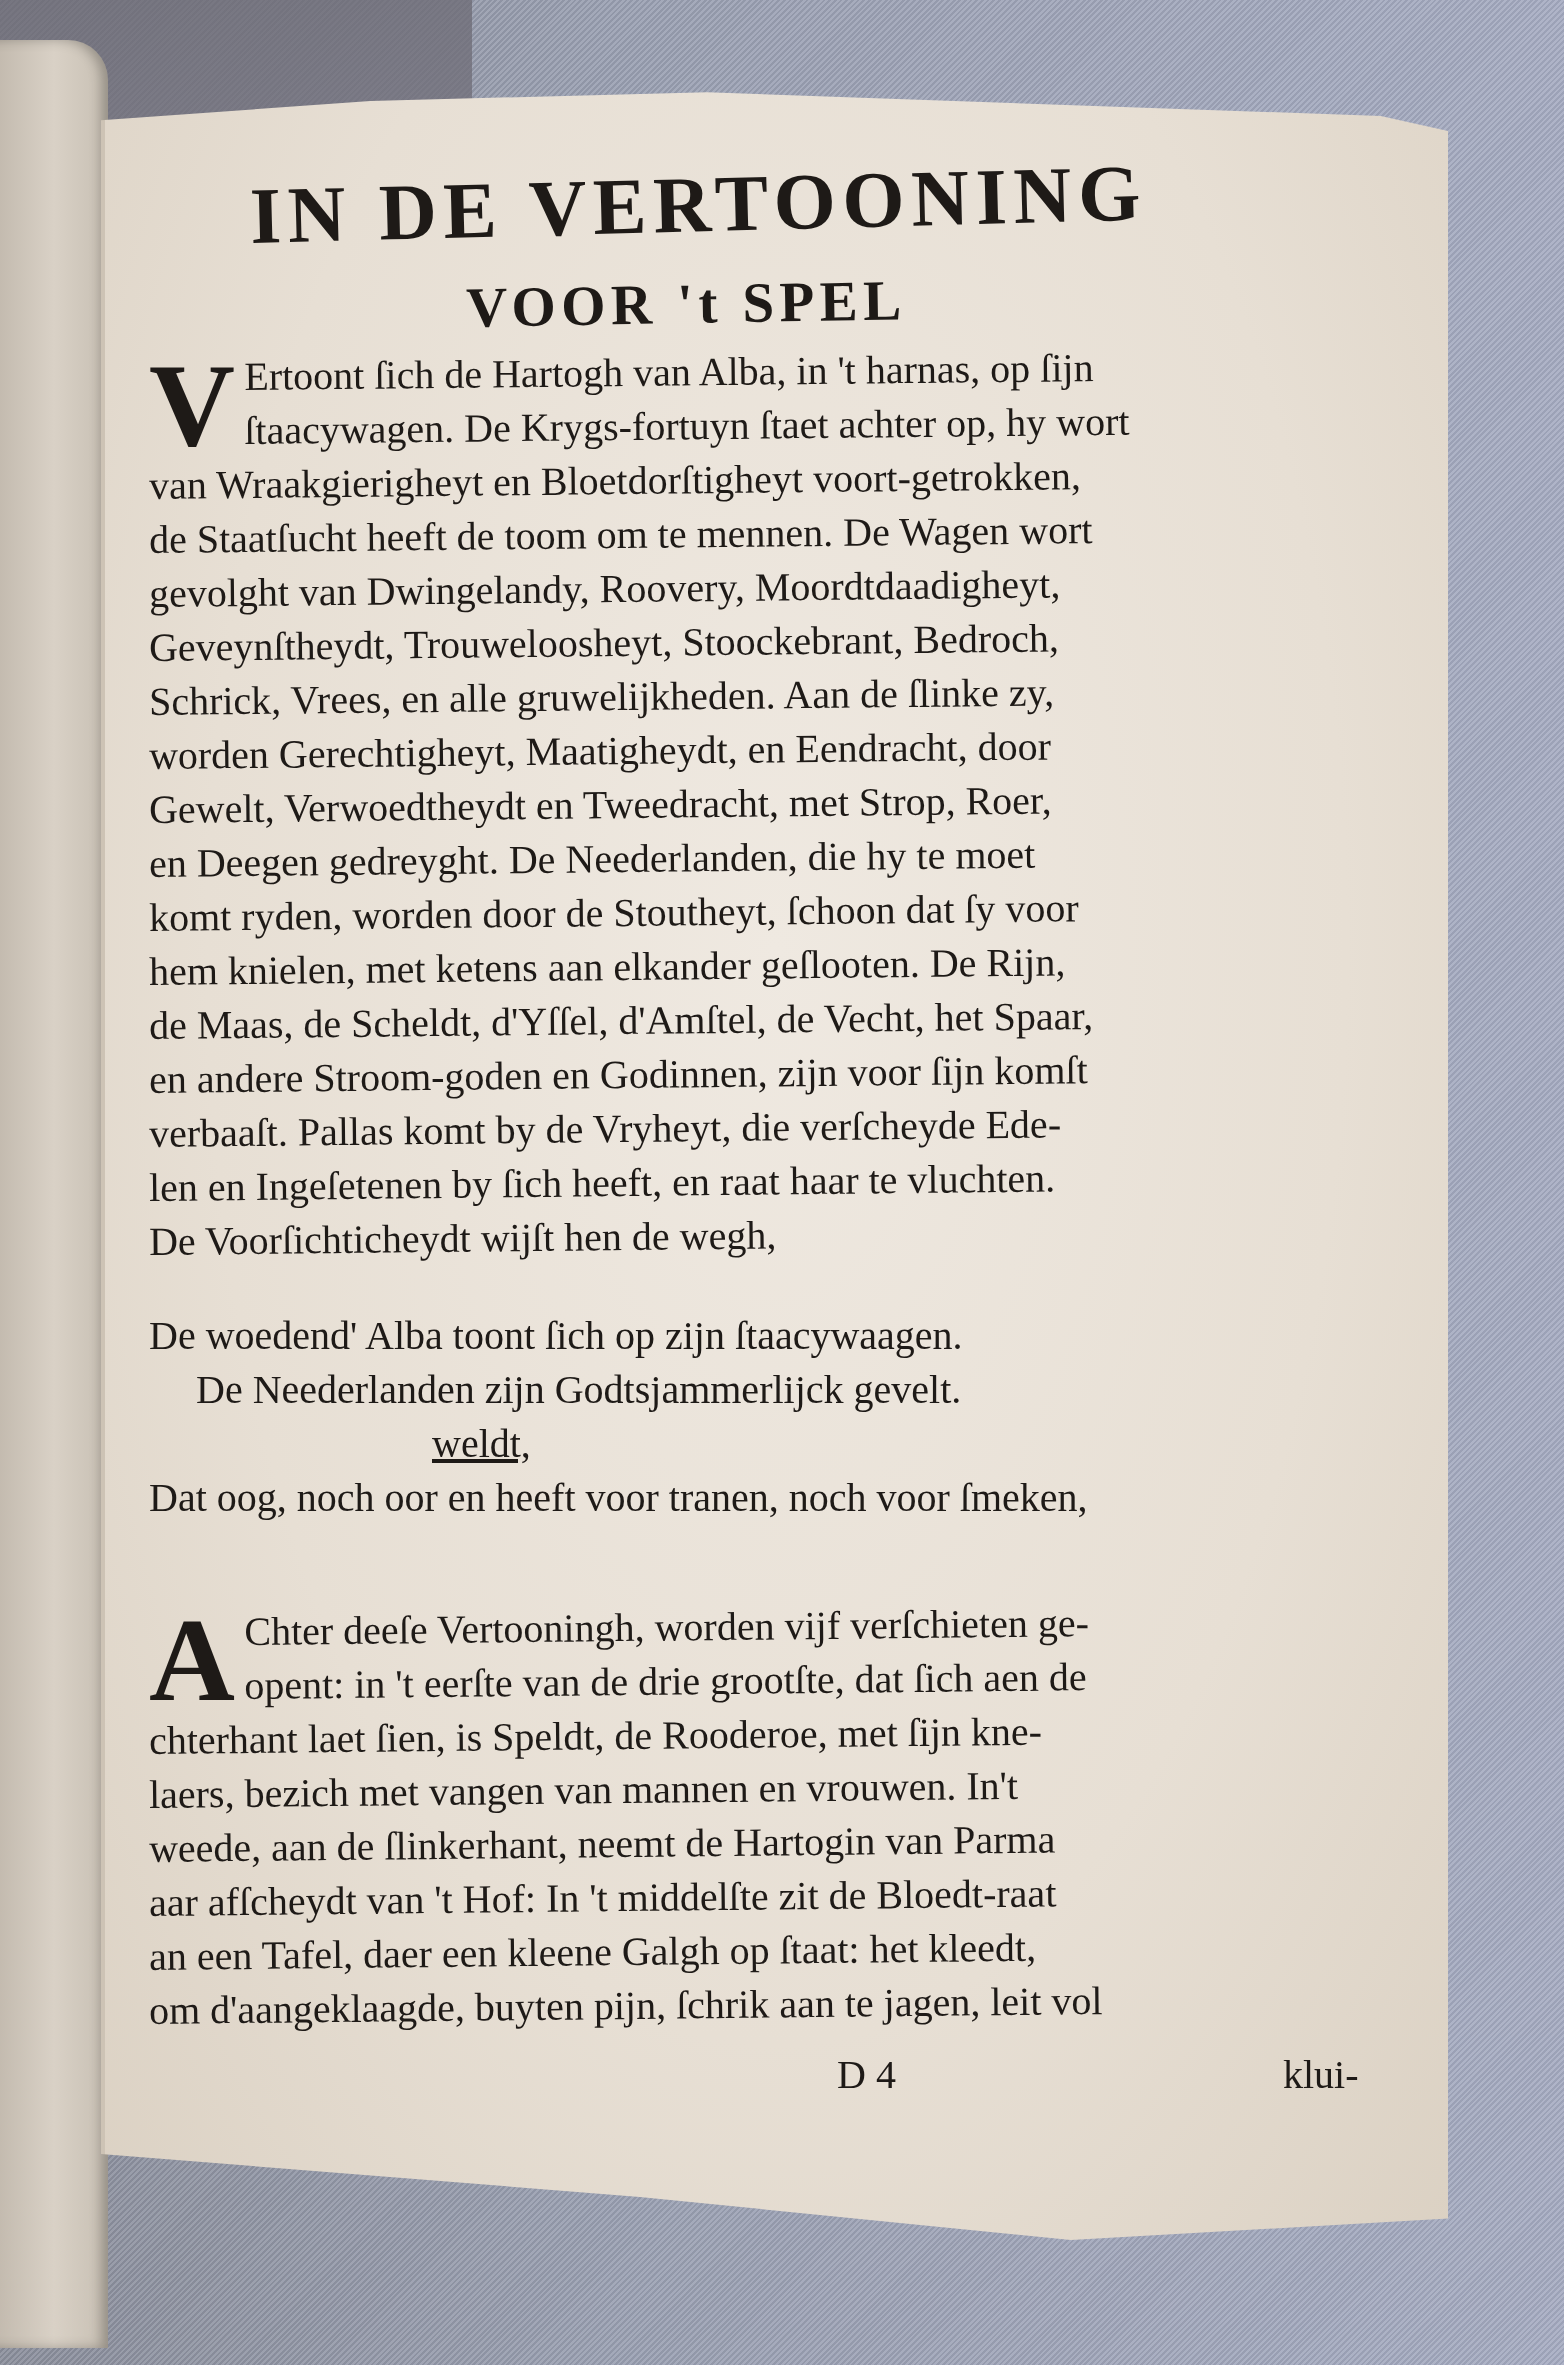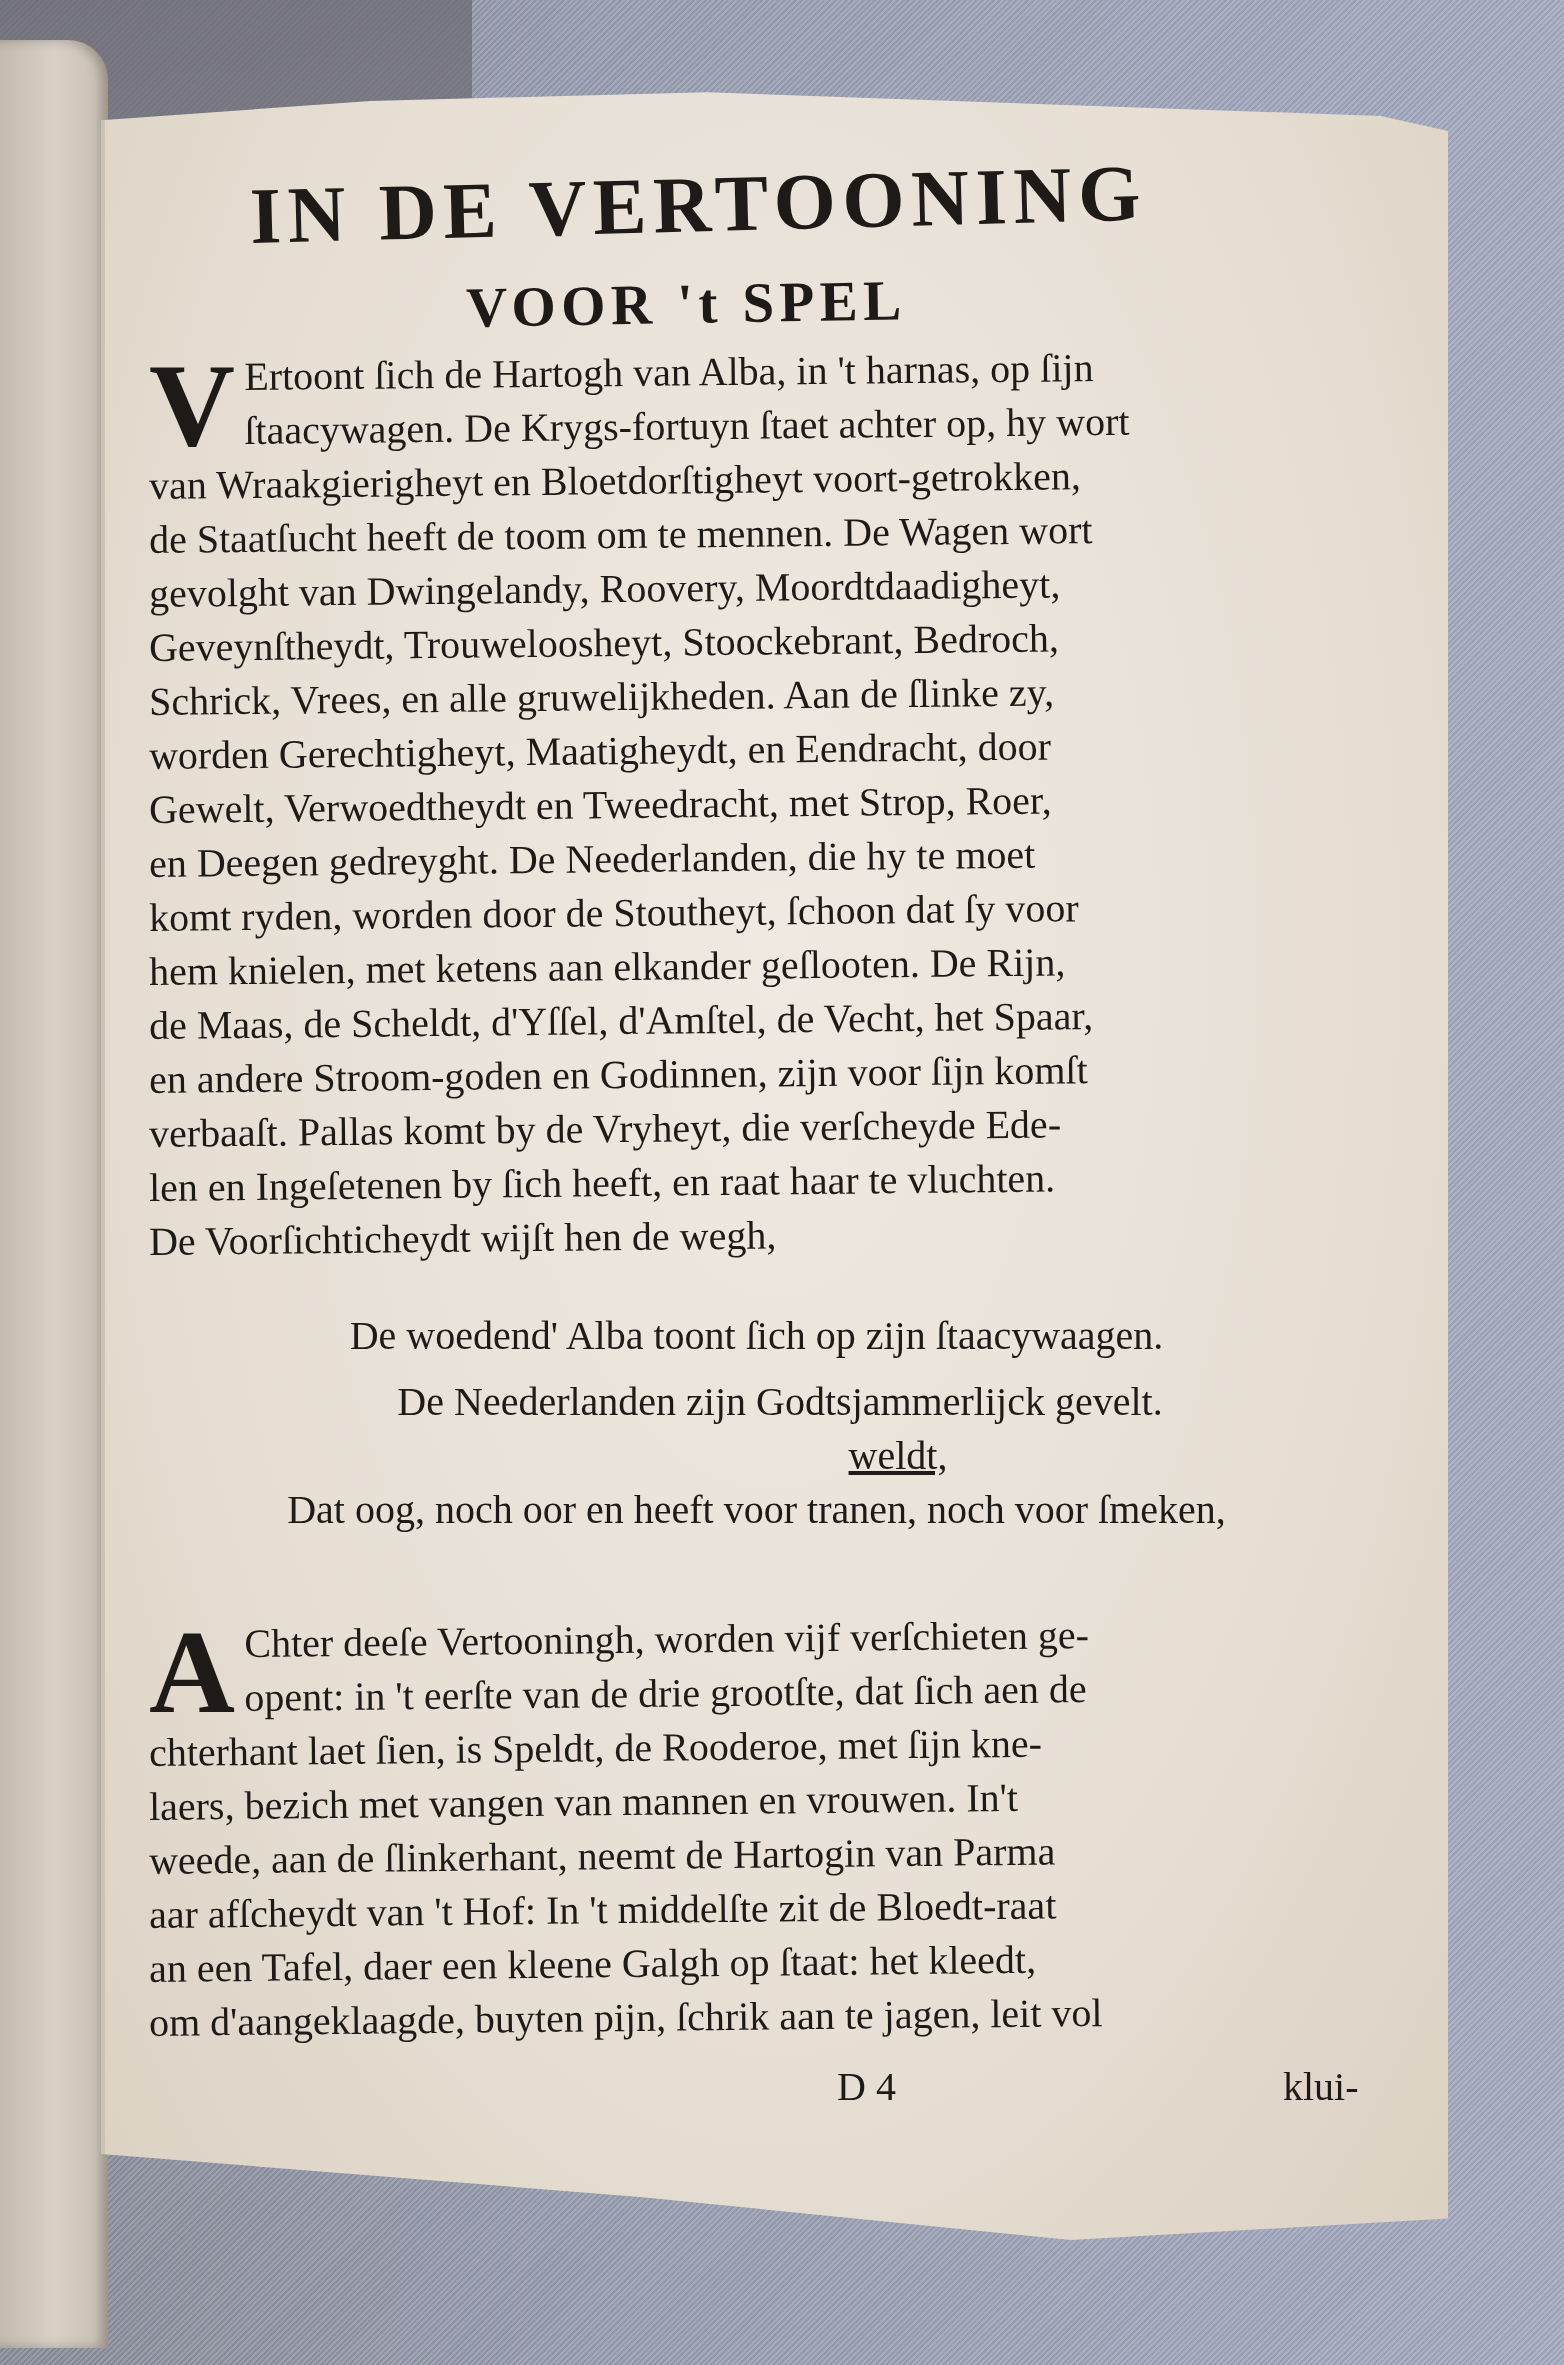--- a/index.html
+++ b/index.html
@@ -45,23 +45,23 @@
       margin: 0 0 13.5px 317px; line-height: 74px; transform: rotate(-1deg);
     }
     .para {
       font-family: "Liberation Serif", "DejaVu Serif", serif;
       font-size: 40px; line-height: 54px; margin: 0;
     }
     .para .line { display: block; white-space: nowrap; transform: rotate(-0.6deg); transform-origin: left center; }
     .dropcap {
       float: left; font-size: 119px; line-height: 101px; margin: 4px 9.4px 0 0; font-weight: bold;
     }
-    .verse { margin-top: 40px; font-family: "Liberation Serif", "DejaVu Serif", serif; font-size: 40px; line-height: 54px; text-align: center; }
+    .verse { margin-top: 40px; font-family: "Liberation Serif", "DejaVu Serif", serif; font-size: 40px; line-height: 54px; }
     .verse .line { display: block; white-space: nowrap; }
-    .verse .indent1 { padding-left: 47px; margin-top: 12px; }
+    .verse .indent1 { padding-left: 47px; }
     .verse .indent2 { padding-left: 283px; text-decoration: underline; }
     .para2 { margin-top: 81px; }
     .footer {
       position: relative; margin-top: 13.5px; height: 54px;
       font-family: "Liberation Serif", "DejaVu Serif", serif; font-size: 40px;
     }
     .signature { position: absolute; left: 688px; top: 0; }
     .catchword { position: absolute; left: 1134px; top: 0; }
   </style>
 </head>

